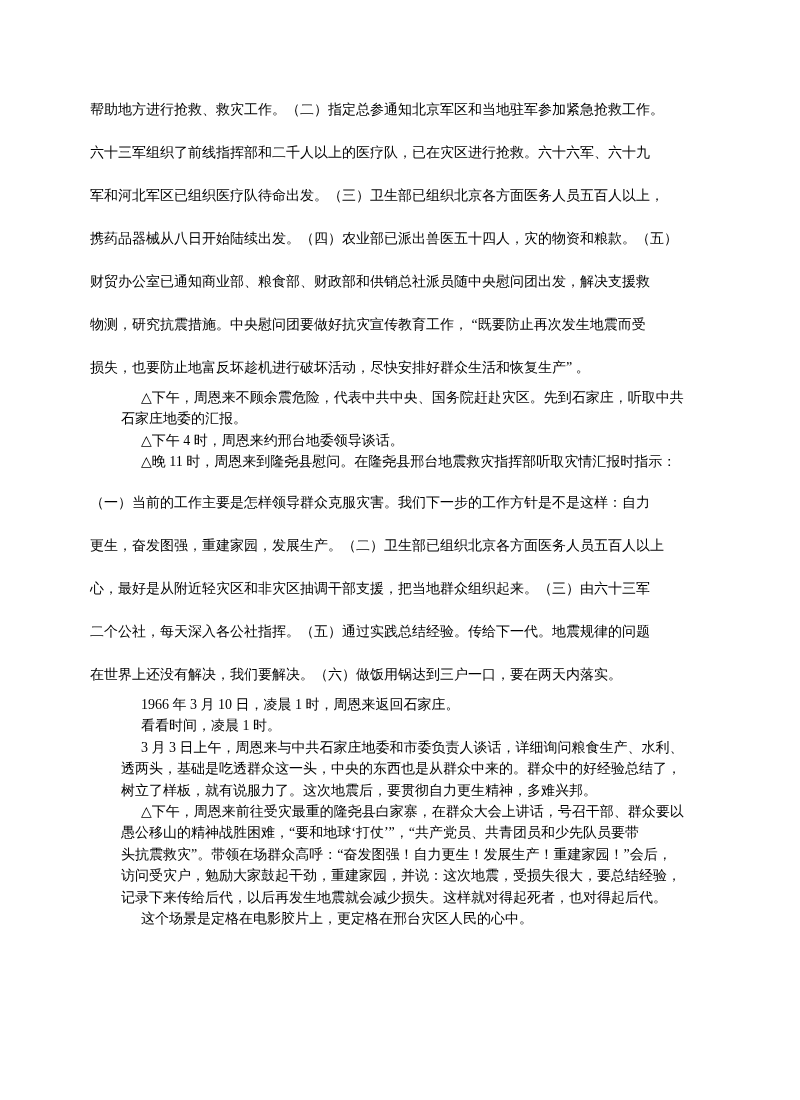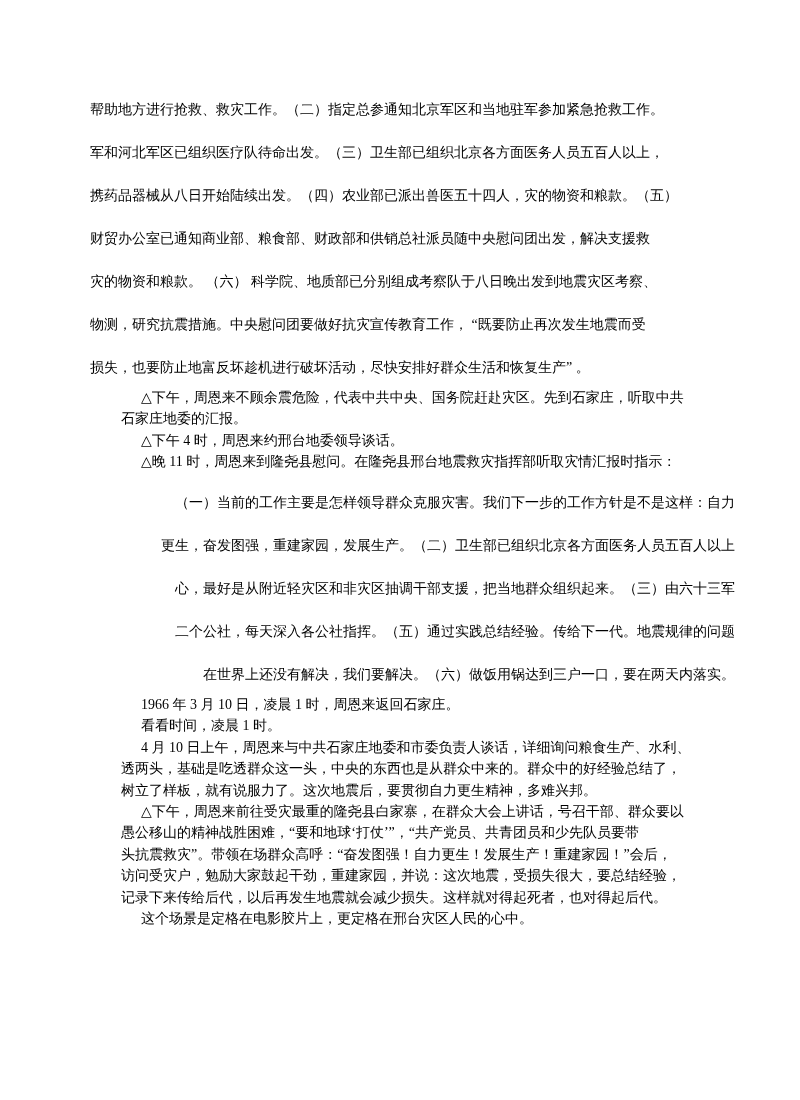--- a/index.html
+++ b/index.html
@@ -16,57 +16,57 @@
     left: 90px;
     top: 88px;
     width: 645px;
     color: #000000;
     font-size: 14px;
   }
   .block { margin: 0; }
   .block-wide .line { line-height: 43px; height: 43px; }
   .block-tight .line { line-height: 21.45px; height: 21.45px; }
   .block-wide + .block-tight { margin-top: -2px; margin-left: 31px; }
-  .block-tight + .block-wide { margin-top: 8px; text-align: right; }
+  .block-tight + .block-wide { margin-top: 8px; }
   .line {
     white-space: pre;
     letter-spacing: 0;
   }
   .line.indent { padding-left: 20px; }
 </style>
 </head>
 <body>
 
 <div class="doc-body">
     <div class="block block-wide">
       <div class="line">帮助地方进行抢救、救灾工作。（二）指定总参通知北京军区和当地驻军参加紧急抢救工作。</div>
+      <div class="line">六十三军组织了前线指挥部和二千人以上的医疗队，已在灾区进行抢救。六十六军、六十九</div>
       <div class="line">军和河北军区已组织医疗队待命出发。（三）卫生部已组织北京各方面医务人员五百人以上，</div>
       <div class="line">携药品器械从八日开始陆续出发。（四）农业部已派出兽医五十四人，灾的物资和粮款。（五）</div>
       <div class="line">财贸办公室已通知商业部、粮食部、财政部和供销总社派员随中央慰问团出发，解决支援救</div>
-      <div class="line">灾的物资和粮款。 （六） 科学院、地质部已分别组成考察队于八日晚出发到地震灾区考察、</div>
       <div class="line">物测，研究抗震措施。中央慰问团要做好抗灾宣传教育工作， “既要防止再次发生地震而受</div>
       <div class="line">损失，也要防止地富反坏趁机进行破坏活动，尽快安排好群众生活和恢复生产” 。</div>
     </div>
     <div class="block block-tight">
       <div class="line indent">△下午，周恩来不顾余震危险，代表中共中央、国务院赶赴灾区。先到石家庄，听取中共</div>
       <div class="line">石家庄地委的汇报。</div>
       <div class="line indent">△下午 4 时，周恩来约邢台地委领导谈话。</div>
       <div class="line indent">△晚 11 时，周恩来到隆尧县慰问。在隆尧县邢台地震救灾指挥部听取灾情汇报时指示：</div>
     </div>
     <div class="block block-wide">
       <div class="line">（一）当前的工作主要是怎样领导群众克服灾害。我们下一步的工作方针是不是这样：自力</div>
       <div class="line">更生，奋发图强，重建家园，发展生产。（二）卫生部已组织北京各方面医务人员五百人以上</div>
       <div class="line">心，最好是从附近轻灾区和非灾区抽调干部支援，把当地群众组织起来。（三）由六十三军</div>
       <div class="line">二个公社，每天深入各公社指挥。（五）通过实践总结经验。传给下一代。地震规律的问题</div>
       <div class="line">在世界上还没有解决，我们要解决。（六）做饭用锅达到三户一口，要在两天内落实。</div>
     </div>
     <div class="block block-tight">
       <div class="line indent">1966 年 3 月 10 日，凌晨 1 时，周恩来返回石家庄。</div>
       <div class="line indent">看看时间，凌晨 1 时。</div>
-      <div class="line indent">4 月 10 日上午，周恩来与中共石家庄地委和市委负责人谈话，详细询问粮食生产、水利、</div>
+      <div class="line indent">3 月 3 日上午，周恩来与中共石家庄地委和市委负责人谈话，详细询问粮食生产、水利、</div>
       <div class="line">透两头，基础是吃透群众这一头，中央的东西也是从群众中来的。群众中的好经验总结了，</div>
       <div class="line">树立了样板，就有说服力了。这次地震后，要贯彻自力更生精神，多难兴邦。</div>
       <div class="line indent">△下午，周恩来前往受灾最重的隆尧县白家寨，在群众大会上讲话，号召干部、群众要以</div>
       <div class="line">愚公移山的精神战胜困难，“要和地球‘打仗’”，“共产党员、共青团员和少先队员要带</div>
       <div class="line">头抗震救灾”。带领在场群众高呼：“奋发图强！自力更生！发展生产！重建家园！”会后，</div>
       <div class="line">访问受灾户，勉励大家鼓起干劲，重建家园，并说：这次地震，受损失很大，要总结经验，</div>
       <div class="line">记录下来传给后代，以后再发生地震就会减少损失。这样就对得起死者，也对得起后代。</div>
       <div class="line indent">这个场景是定格在电影胶片上，更定格在邢台灾区人民的心中。</div>
     </div>
   </div>

